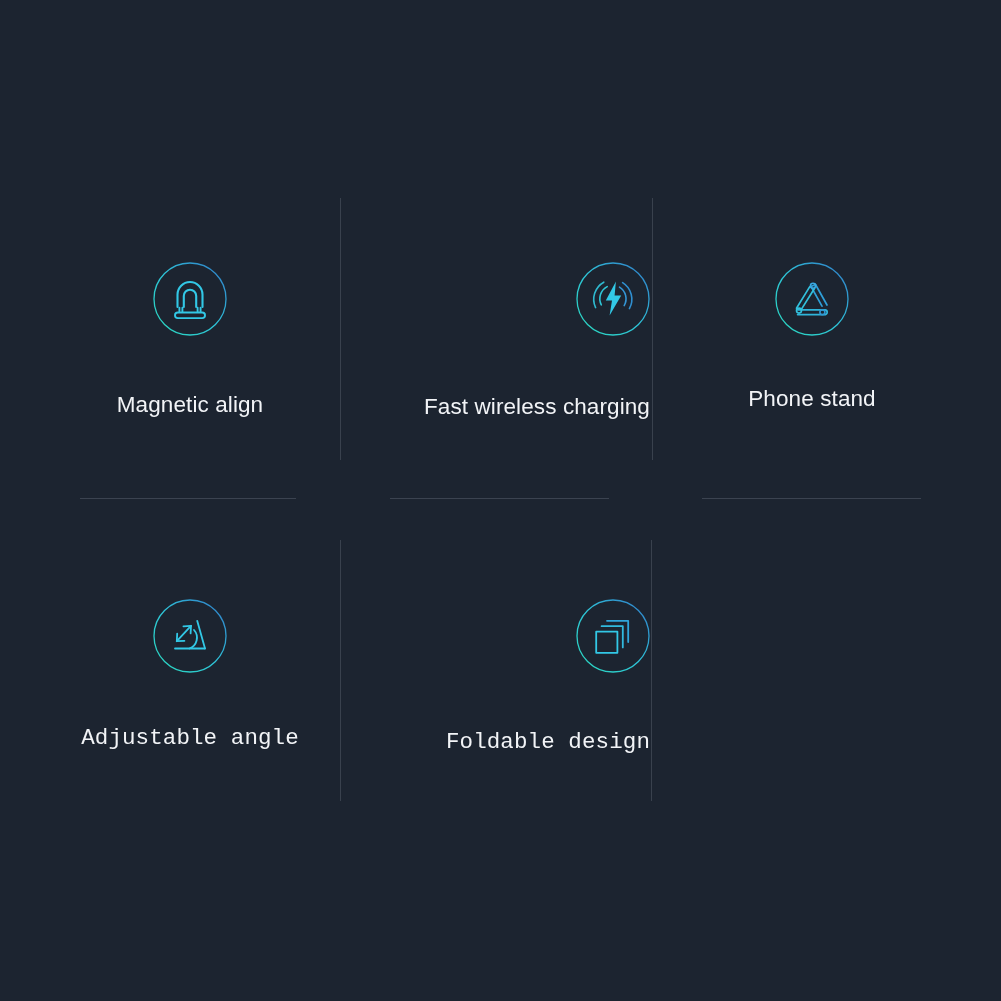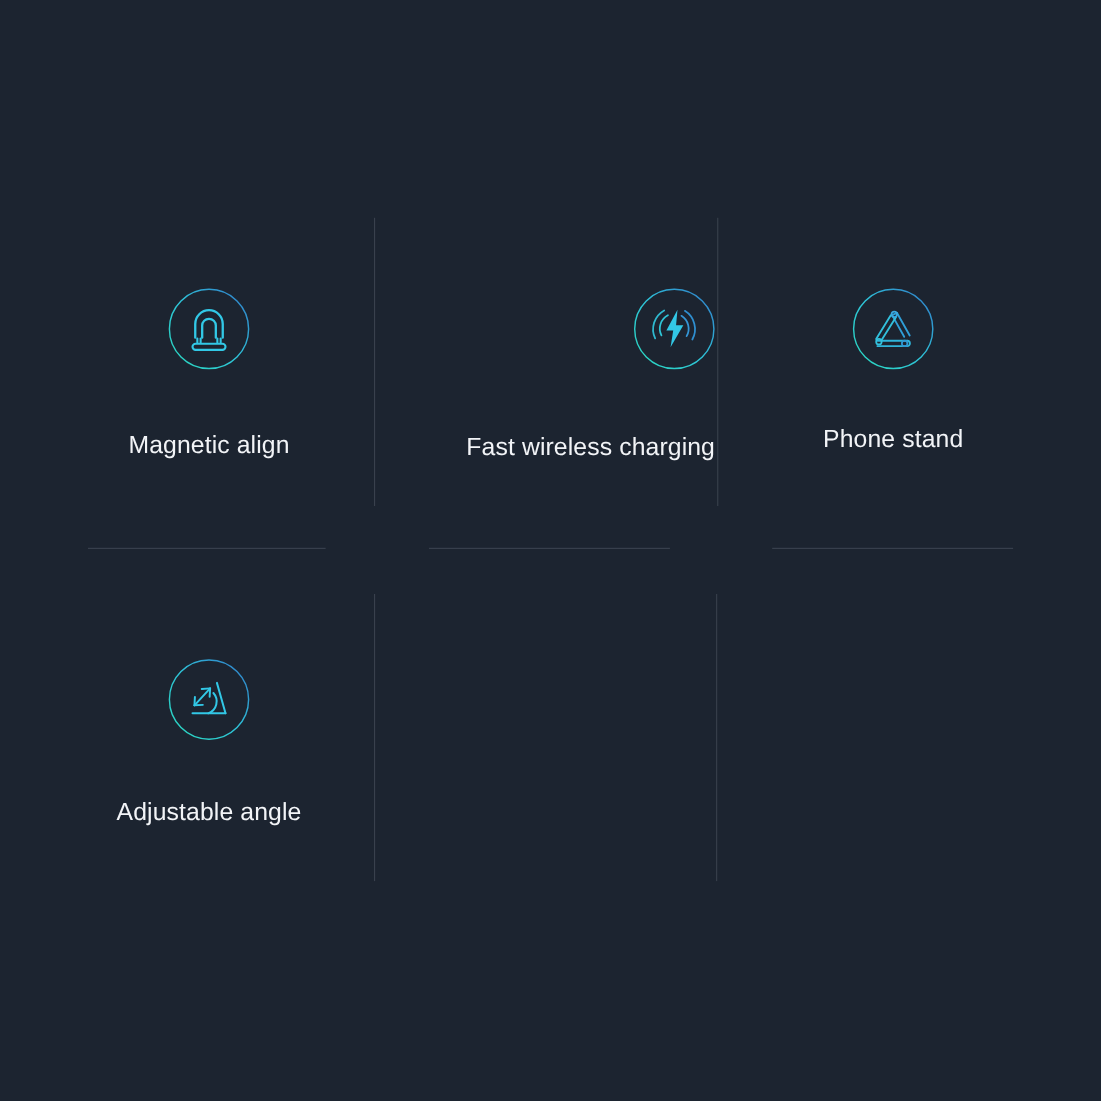--- a/index.html
+++ b/index.html
@@ -30,21 +30,21 @@
     flex-direction: column;
     align-items: center;
   }
 
   
   .col-1 { left: 34px; }
   .col-2 { left: 338px; align-items: flex-end; }
   .col-3 { left: 656px; justify-content: space-between; }
 
   .row-1 { top: 262px; }
-  .row-2 { top: 599px; }
+  .row-2 { top: 599px; font-family: Liberation Mono, monospace; }
 
   .icon-circle {
     width: 74px;
     height: 74px;
     position: relative;
   }
   .icon-circle svg {
     display: block;
     width: 74px;
     height: 74px;
@@ -176,15 +176,26 @@
         <path d="M23.8,42.2 L38.0,26.8" fill="none" stroke="#32c8e6" stroke-width="1.8" stroke-linecap="round"></path>
         <path d="M38.0,26.8 L30.4,27.3" fill="none" stroke="#32c8e6" stroke-width="1.8" stroke-linecap="round"></path>
         <path d="M38.0,26.8 L37.6,34.4" fill="none" stroke="#32c8e6" stroke-width="1.8" stroke-linecap="round"></path>
         <path d="M23.8,42.2 L31.4,41.8" fill="none" stroke="#32c8e6" stroke-width="1.8" stroke-linecap="round"></path>
         <path d="M23.8,42.2 L24.2,34.6" fill="none" stroke="#32c8e6" stroke-width="1.8" stroke-linecap="round"></path>
       </svg>
     </div>
     <div class="feature-label lbl-d">Adjustable angle</div>
   </div>
 
+  <div class="feature-cell col-2 row-2">
+    <div class="icon-circle">
+      <svg viewBox="0 0 74 74">
+        <circle cx="37" cy="37" r="36" fill="none" stroke="url(#ringGrad)" stroke-width="1.3"></circle>
+        <path d="M31.0,21.8 L52.2,21.8 L52.2,43.0" fill="none" stroke="#2fa6dc" stroke-width="1.8" stroke-linecap="round" stroke-linejoin="round"></path>
+        <path d="M25.6,27.2 L46.8,27.2 L46.8,48.4" fill="none" stroke="#31bade" stroke-width="1.8" stroke-linecap="round" stroke-linejoin="round"></path>
+        <rect x="20.2" y="32.6" width="21.2" height="21.2" fill="none" stroke="#32c8e6" stroke-width="1.8" stroke-linejoin="round"></rect>
+      </svg>
+    </div>
+    <div class="feature-label lbl-e">Foldable design</div>
+  </div>
 
 
 </div>
 
 </body></html>

